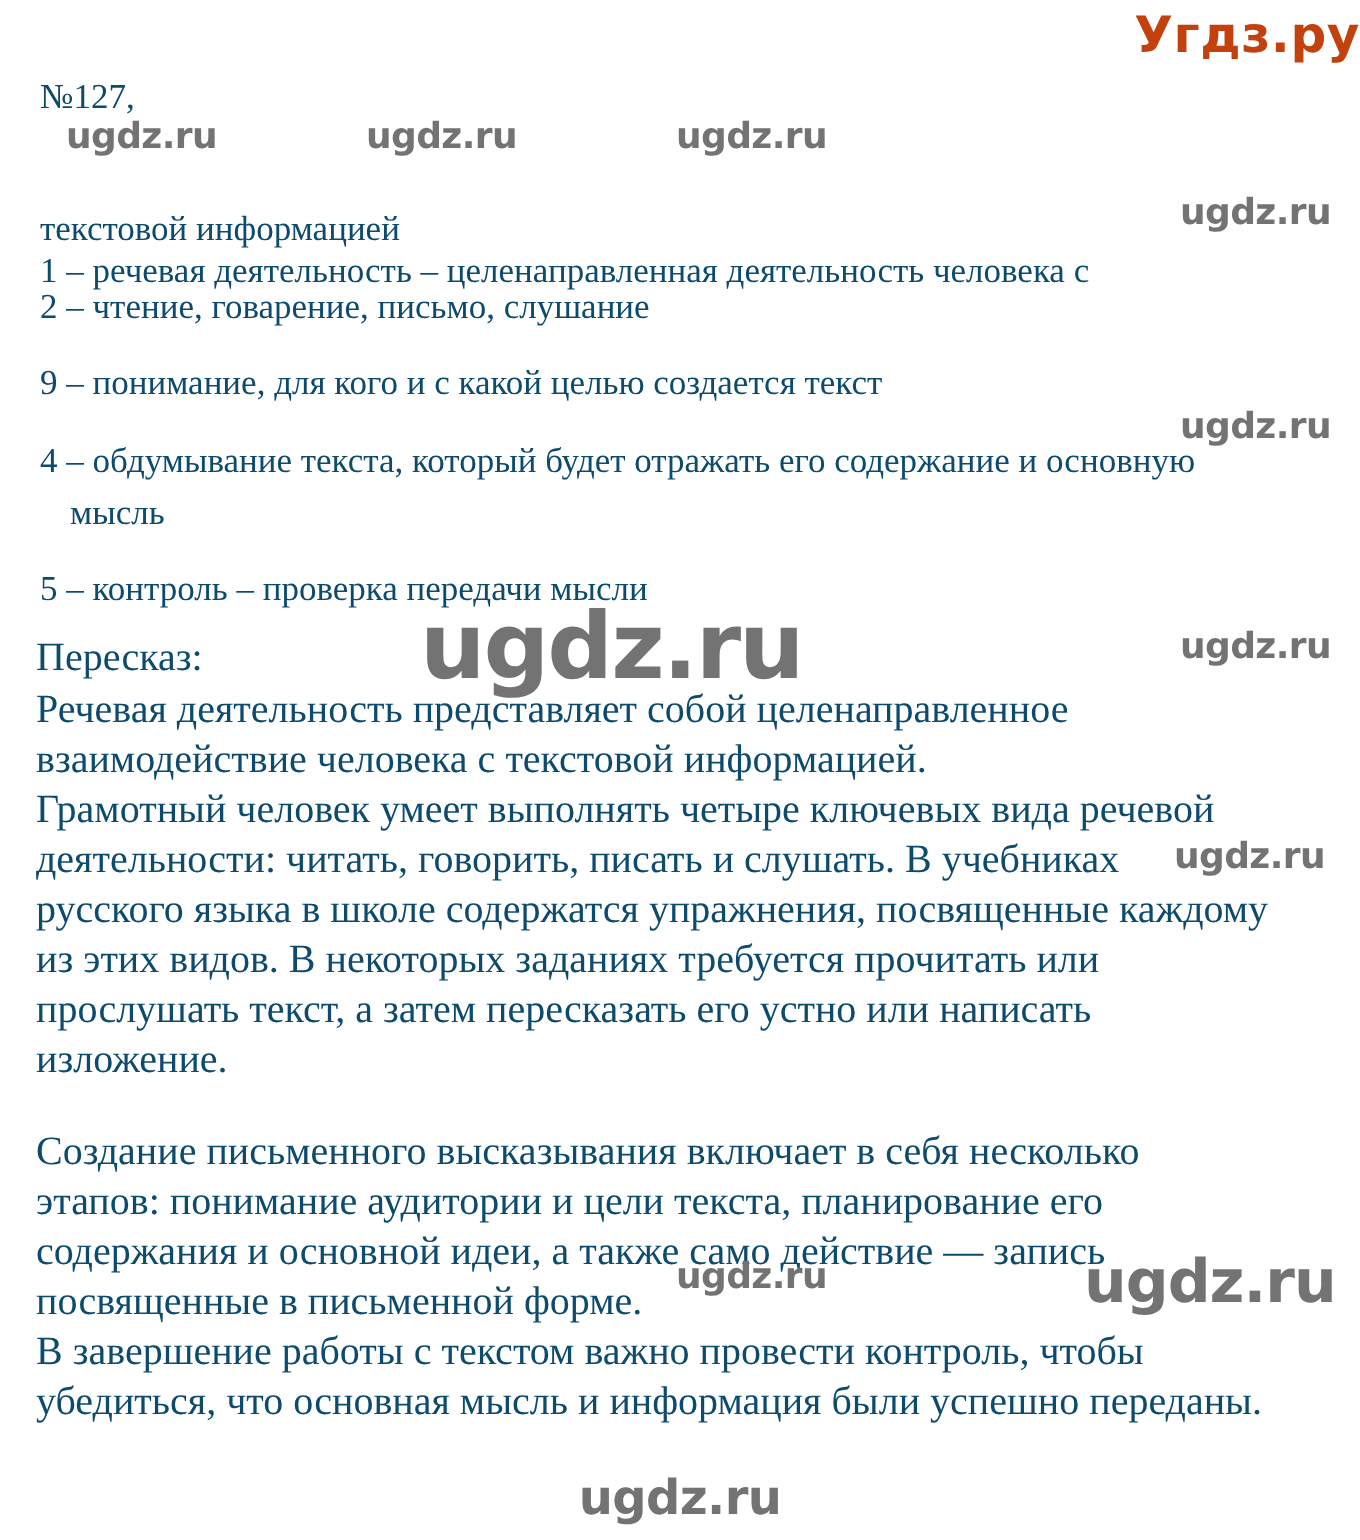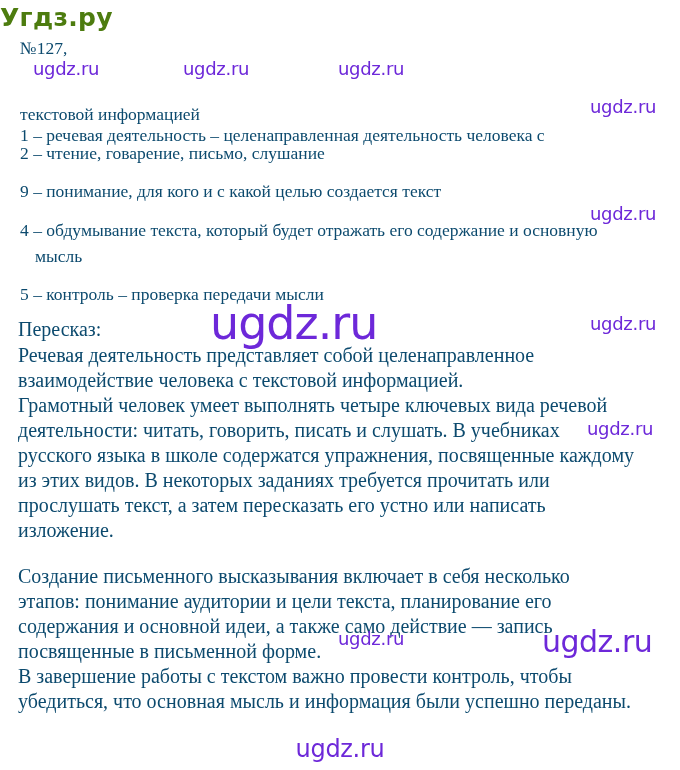--- a/index.html
+++ b/index.html
@@ -1,22 +1,22 @@
 <!DOCTYPE html>
 <html><head>
 <meta charset="utf-8">
 <style>
   html, body { margin: 0; padding: 0; background: #ffffff; }
   body { width: 680px; height: 770px; position: relative; overflow: hidden; color: #1a1a1a; }
   .abs { position: absolute; white-space: nowrap; }
-  .title { left: 0; width: 680px; top: 3px; text-align: left; font-family: "DejaVu Sans", sans-serif; font-weight: bold; font-size: 25px; color: #4d7c0f; letter-spacing: 0.3px; }
+  .title { left: 0; width: 680px; top: 3px; text-align: right; font-family: "DejaVu Sans", sans-serif; font-weight: bold; font-size: 25px; color: #c2410c; letter-spacing: 0.3px; }
   .serif { font-family: Liberation Serif, serif; color: #0c4a6e; }
   .ans { font-size: 17.5px; }
   .para { font-size: 20px; }
-  .wm { font-family: "DejaVu Sans", sans-serif; font-weight: normal; color: #6d28d9; }
+  .wm { font-family: "DejaVu Sans", sans-serif; font-weight: bold; color: #737373; }
   .wm-s { font-size: 18px; letter-spacing: -0.3px; }
   .wm-m { font-size: 30px; letter-spacing: -0.5px; }
   .wm-l { font-size: 46px; letter-spacing: -1px; }
 </style>
 </head>
 <body>
 
 <div class="abs title">Угдз.ру</div>
 
 <div class="abs serif ans" style="left:20px; top:38px;">№127,</div>

